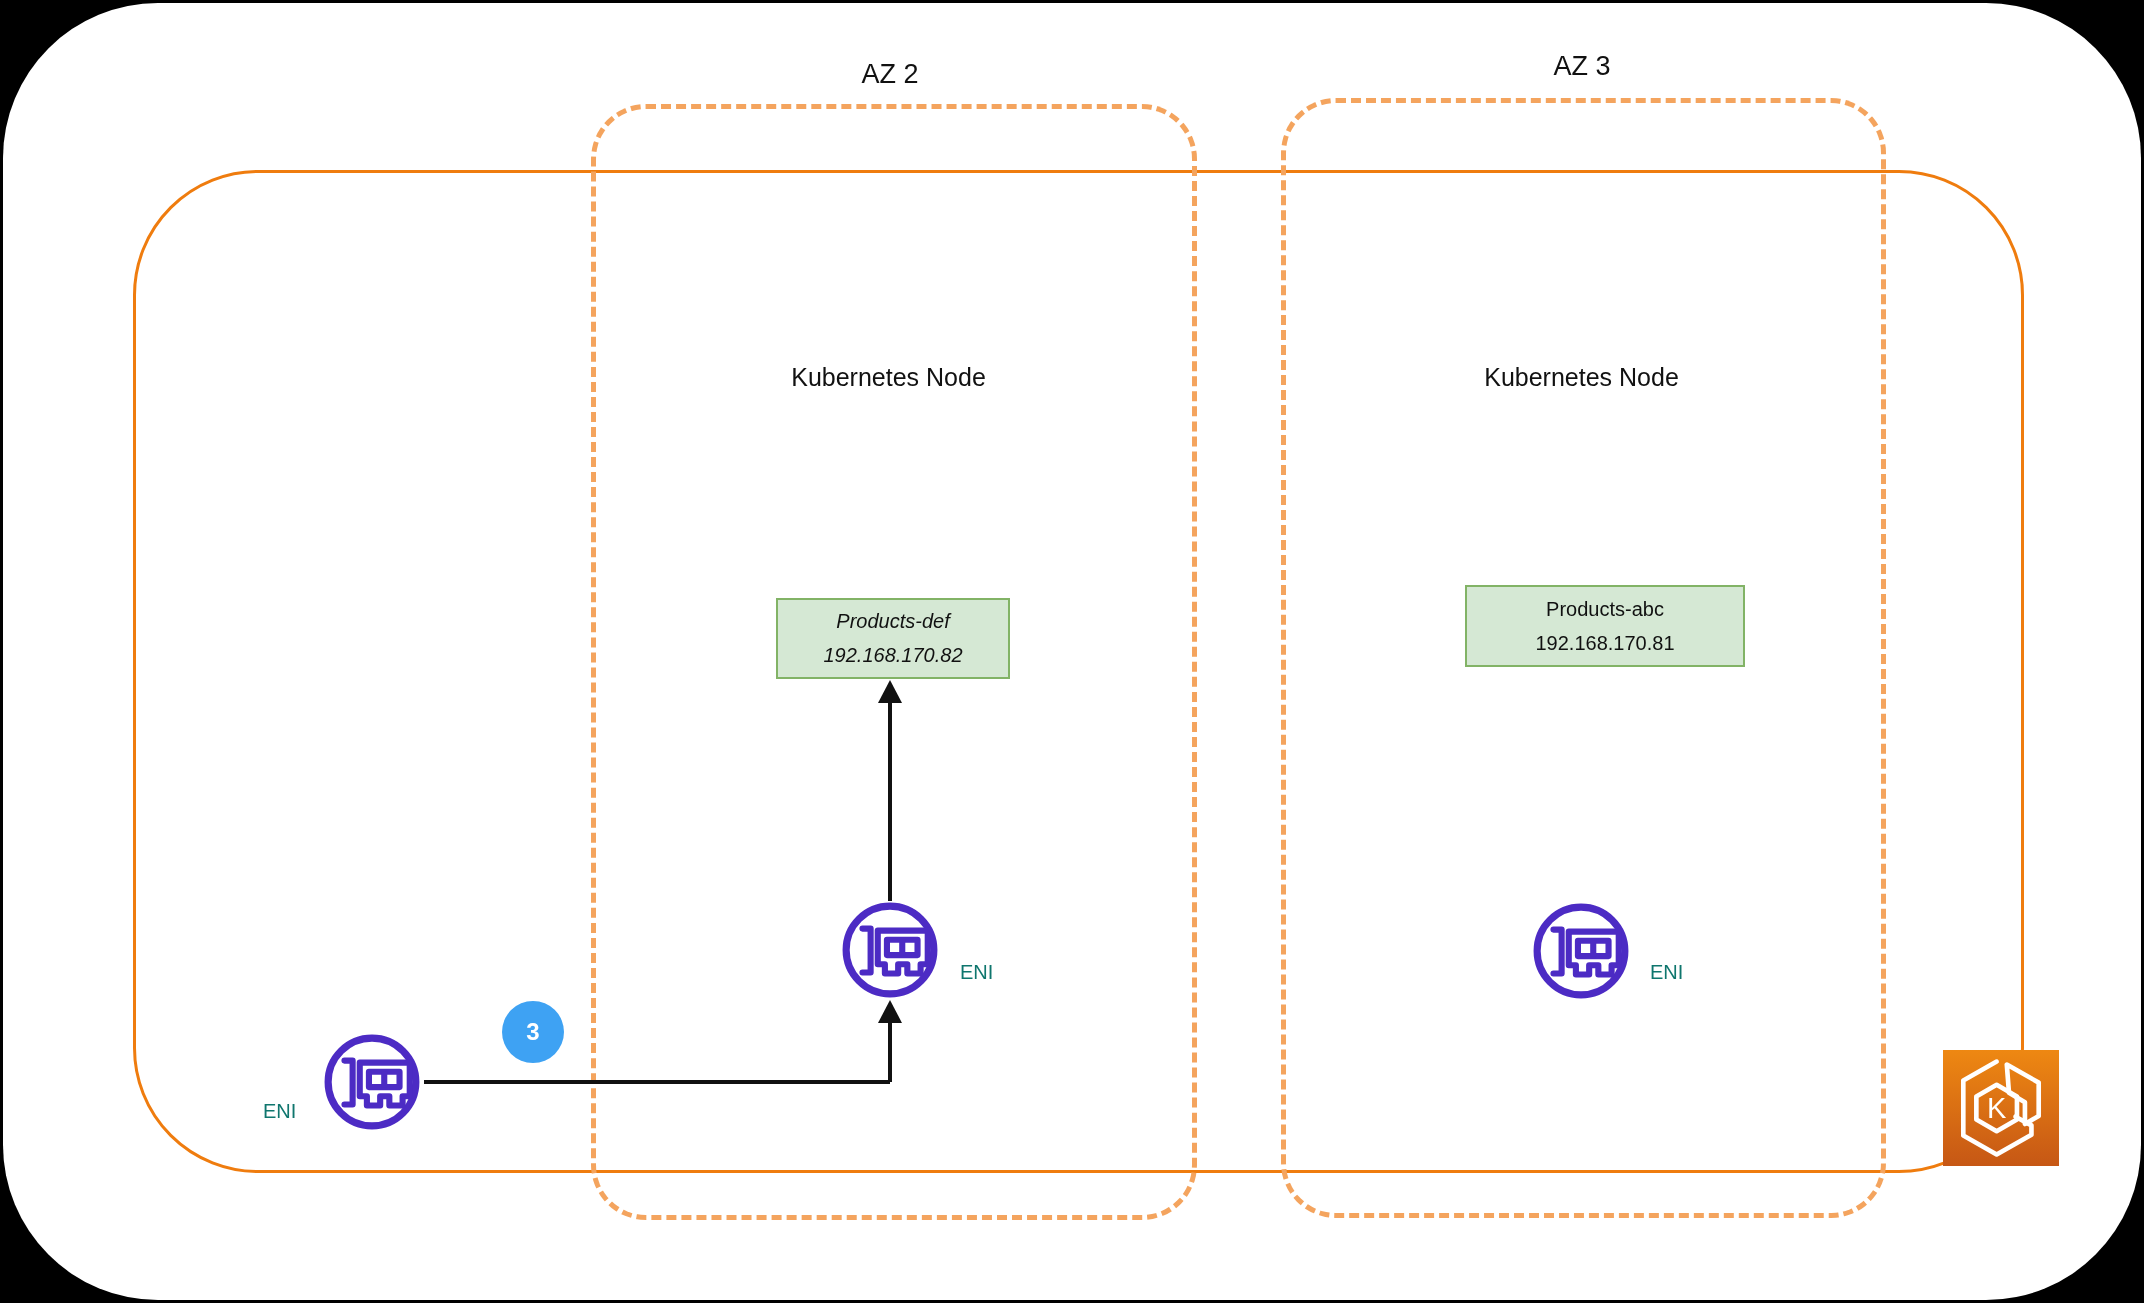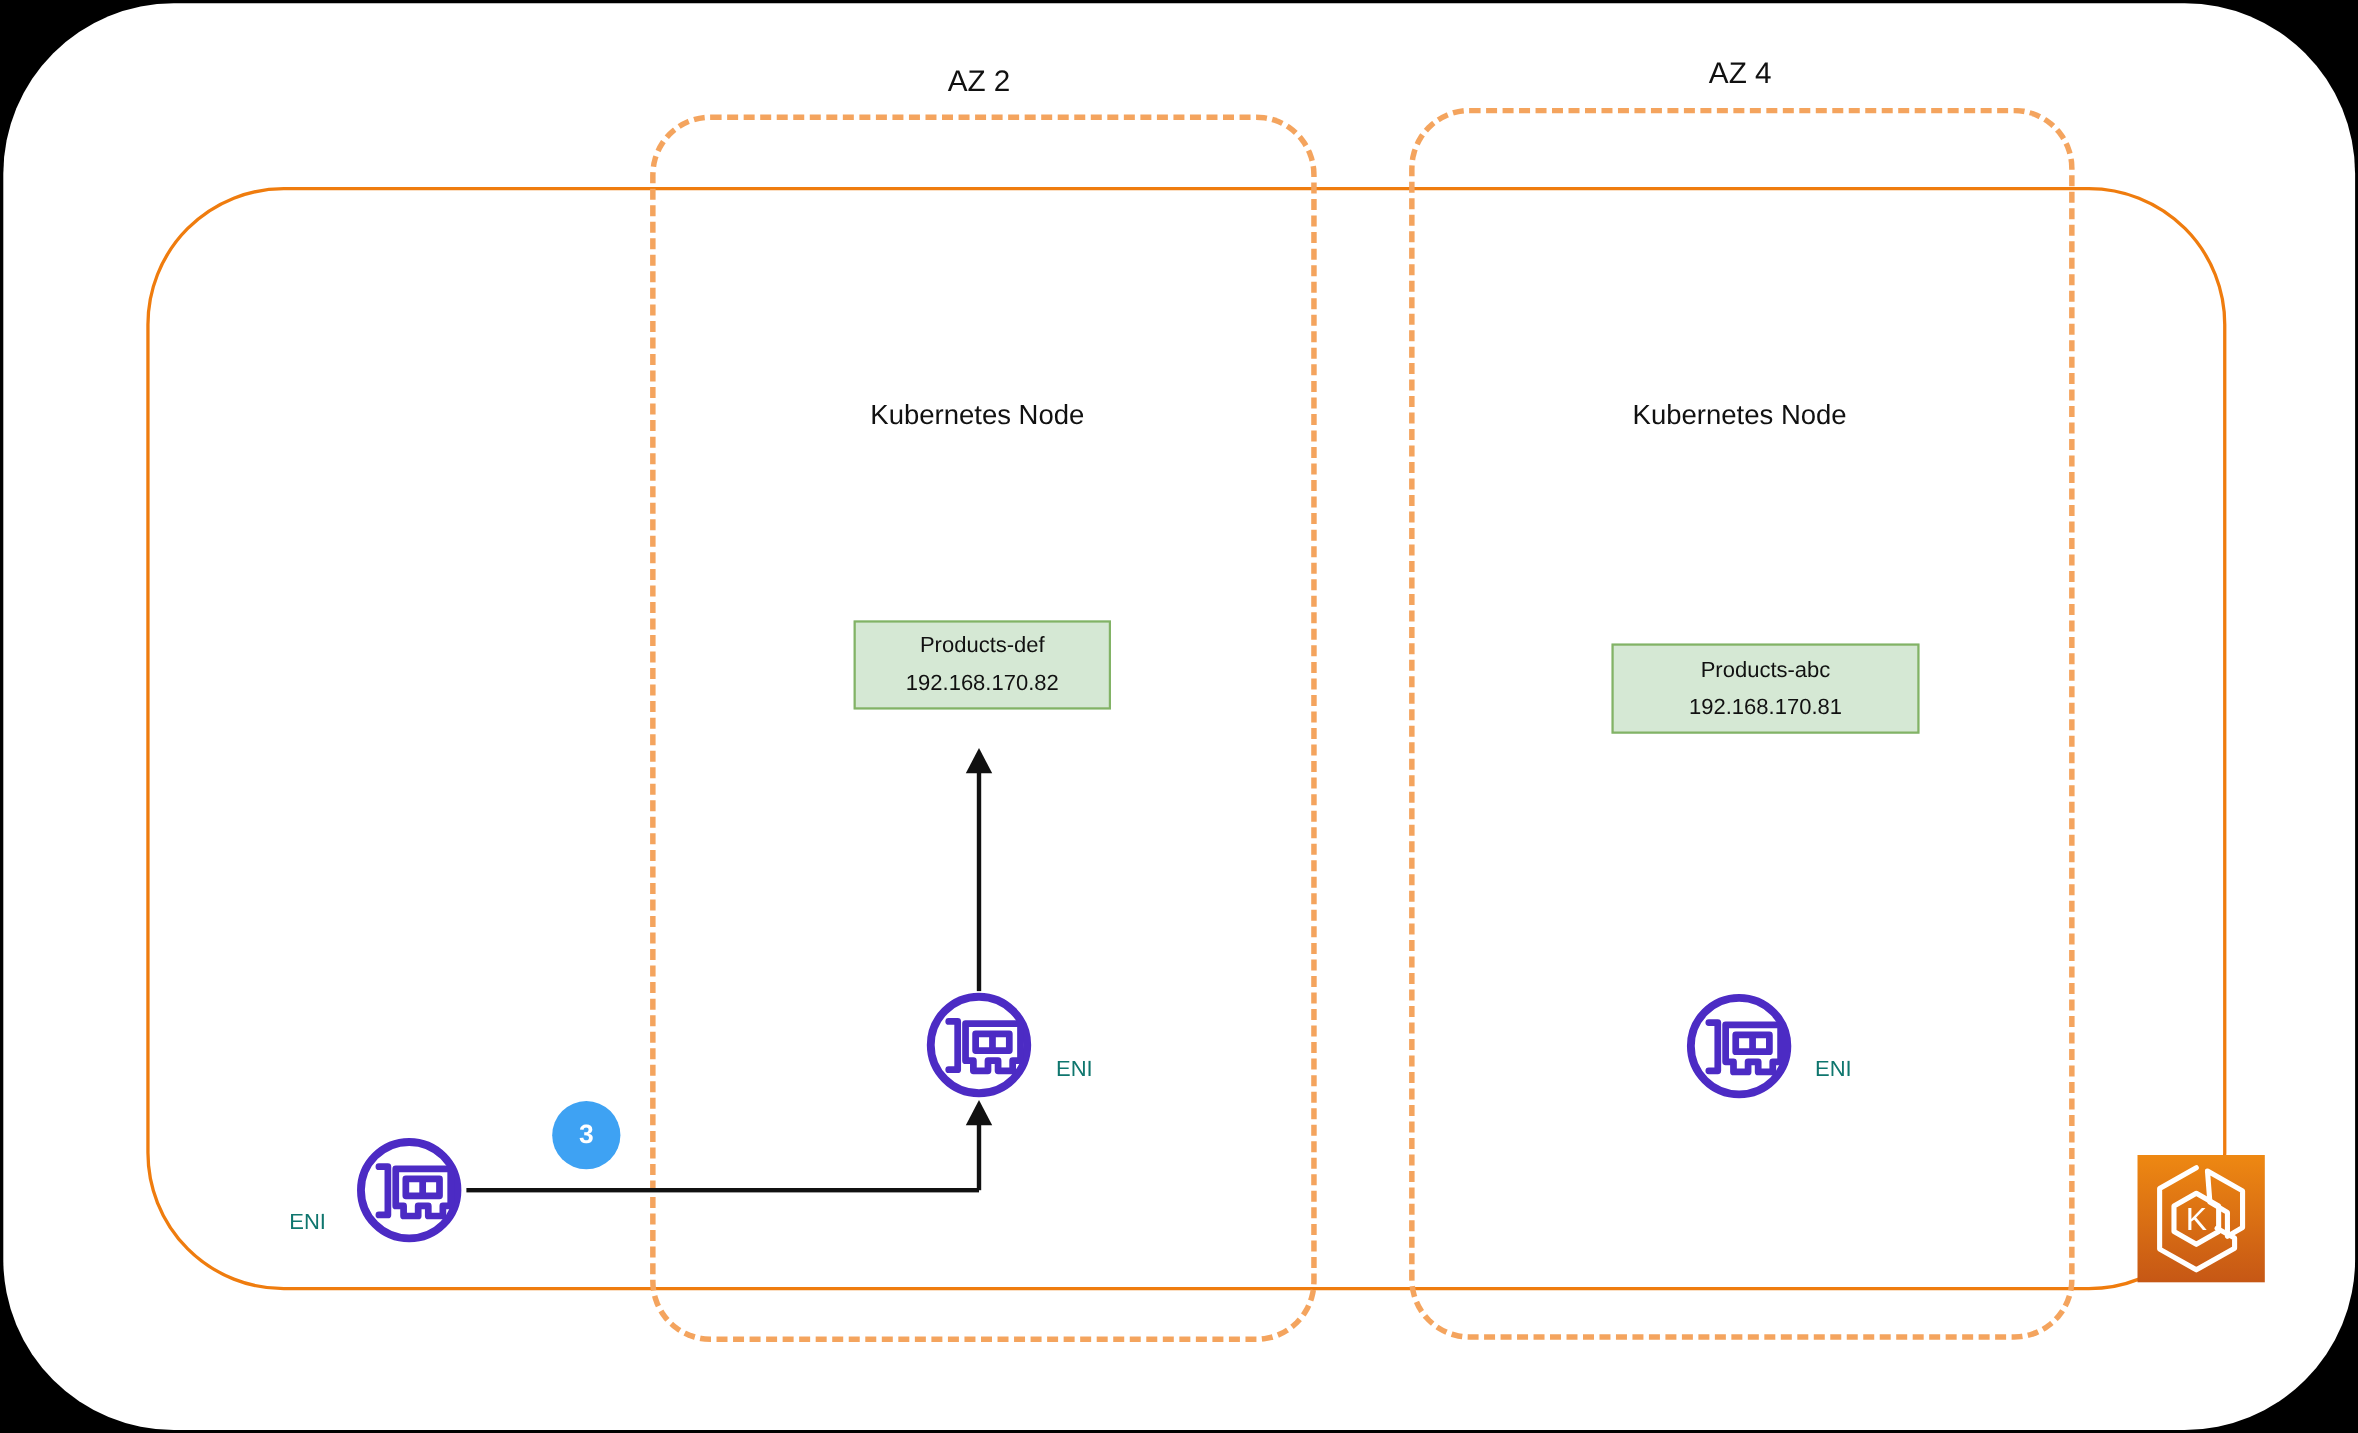--- a/index.html
+++ b/index.html
@@ -52,31 +52,31 @@
 <div class="stage">
 
   <div class="abs canvas-bg"></div>
 
   <div class="abs cluster-rect"></div>
 
   <div class="abs az-rect az2-rect"></div>
   <div class="abs az-rect az3-rect"></div>
 
   <div class="abs az-label" style="left:790px;top:59px;">AZ 2</div>
-  <div class="abs az-label" style="left:1482px;top:51px;">AZ 4</div>
+  <div class="abs az-label" style="left:1482px;top:51px;">AZ 3</div>
 
   <div class="abs node-rect" style="left:615px;top:332px;width:547px;height:613px;">
     <div class="node-title">Kubernetes Node</div>
   </div>
 
   <div class="abs node-rect" style="left:1311px;top:332px;width:541px;height:613px;">
     <div class="node-title">Kubernetes Node</div>
   </div>
 
-  <div class="abs pod-box" style="left:776px;top:564px;width:234px;height:81px;">
+  <div class="abs pod-box" style="left:776px;top:598px;width:234px;height:81px;font-style:italic;">
     <span>Products-def</span>
     <span>192.168.170.82</span>
   </div>
 
   <div class="abs pod-box" style="left:1465px;top:585px;width:280px;height:82px;">
     <span>Products-abc</span>
     <span>192.168.170.81</span>
   </div>
 
   <div class="abs line" style="left:424px;top:1080px;width:466px;height:4px;"></div>

